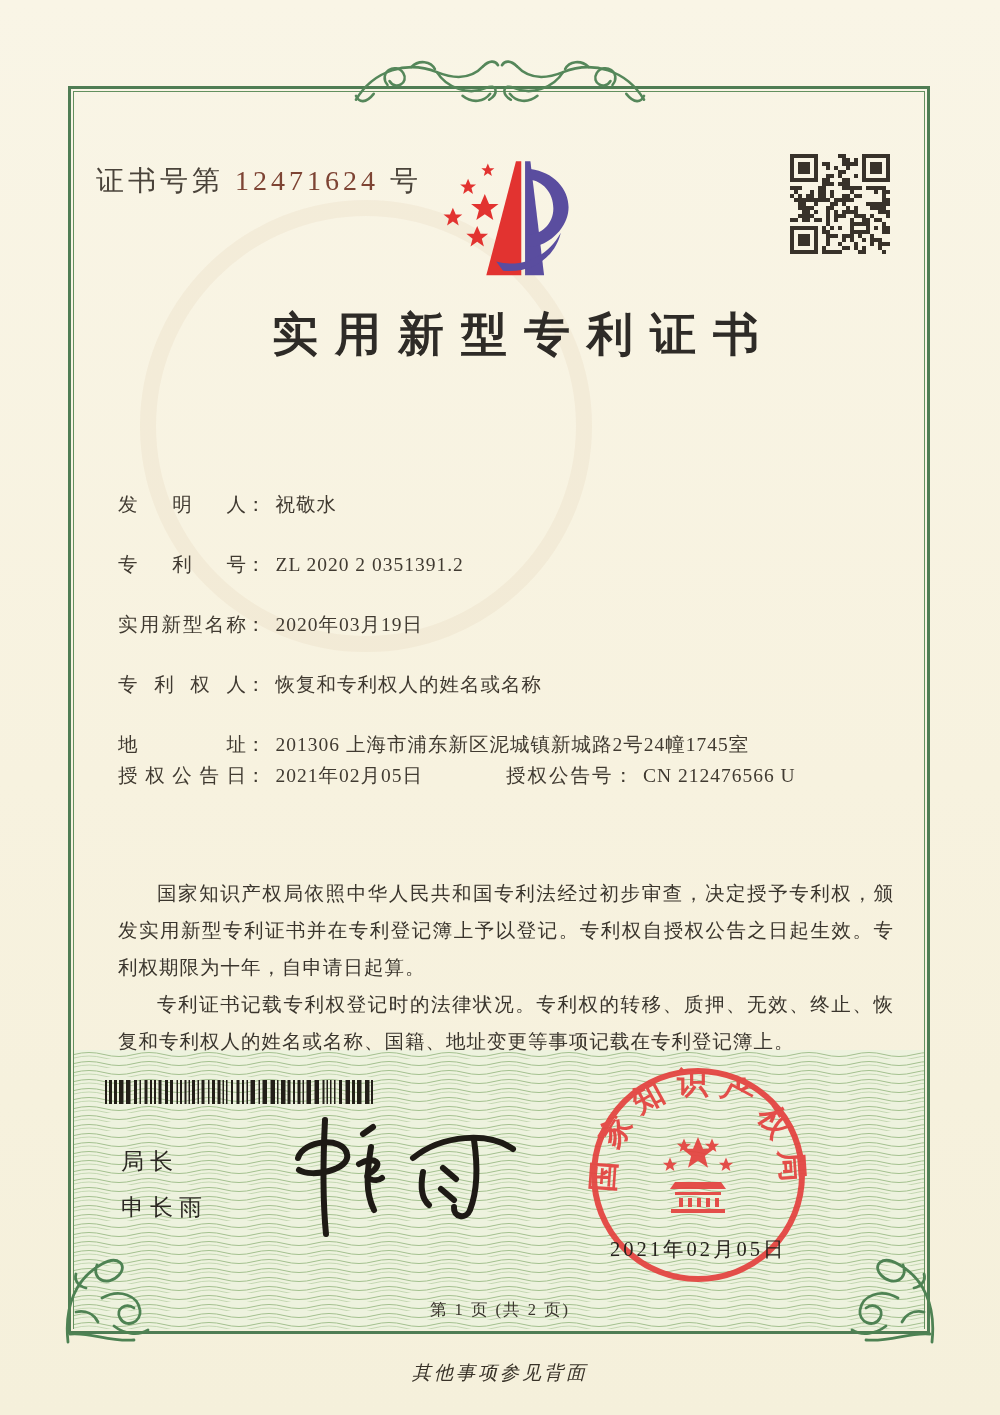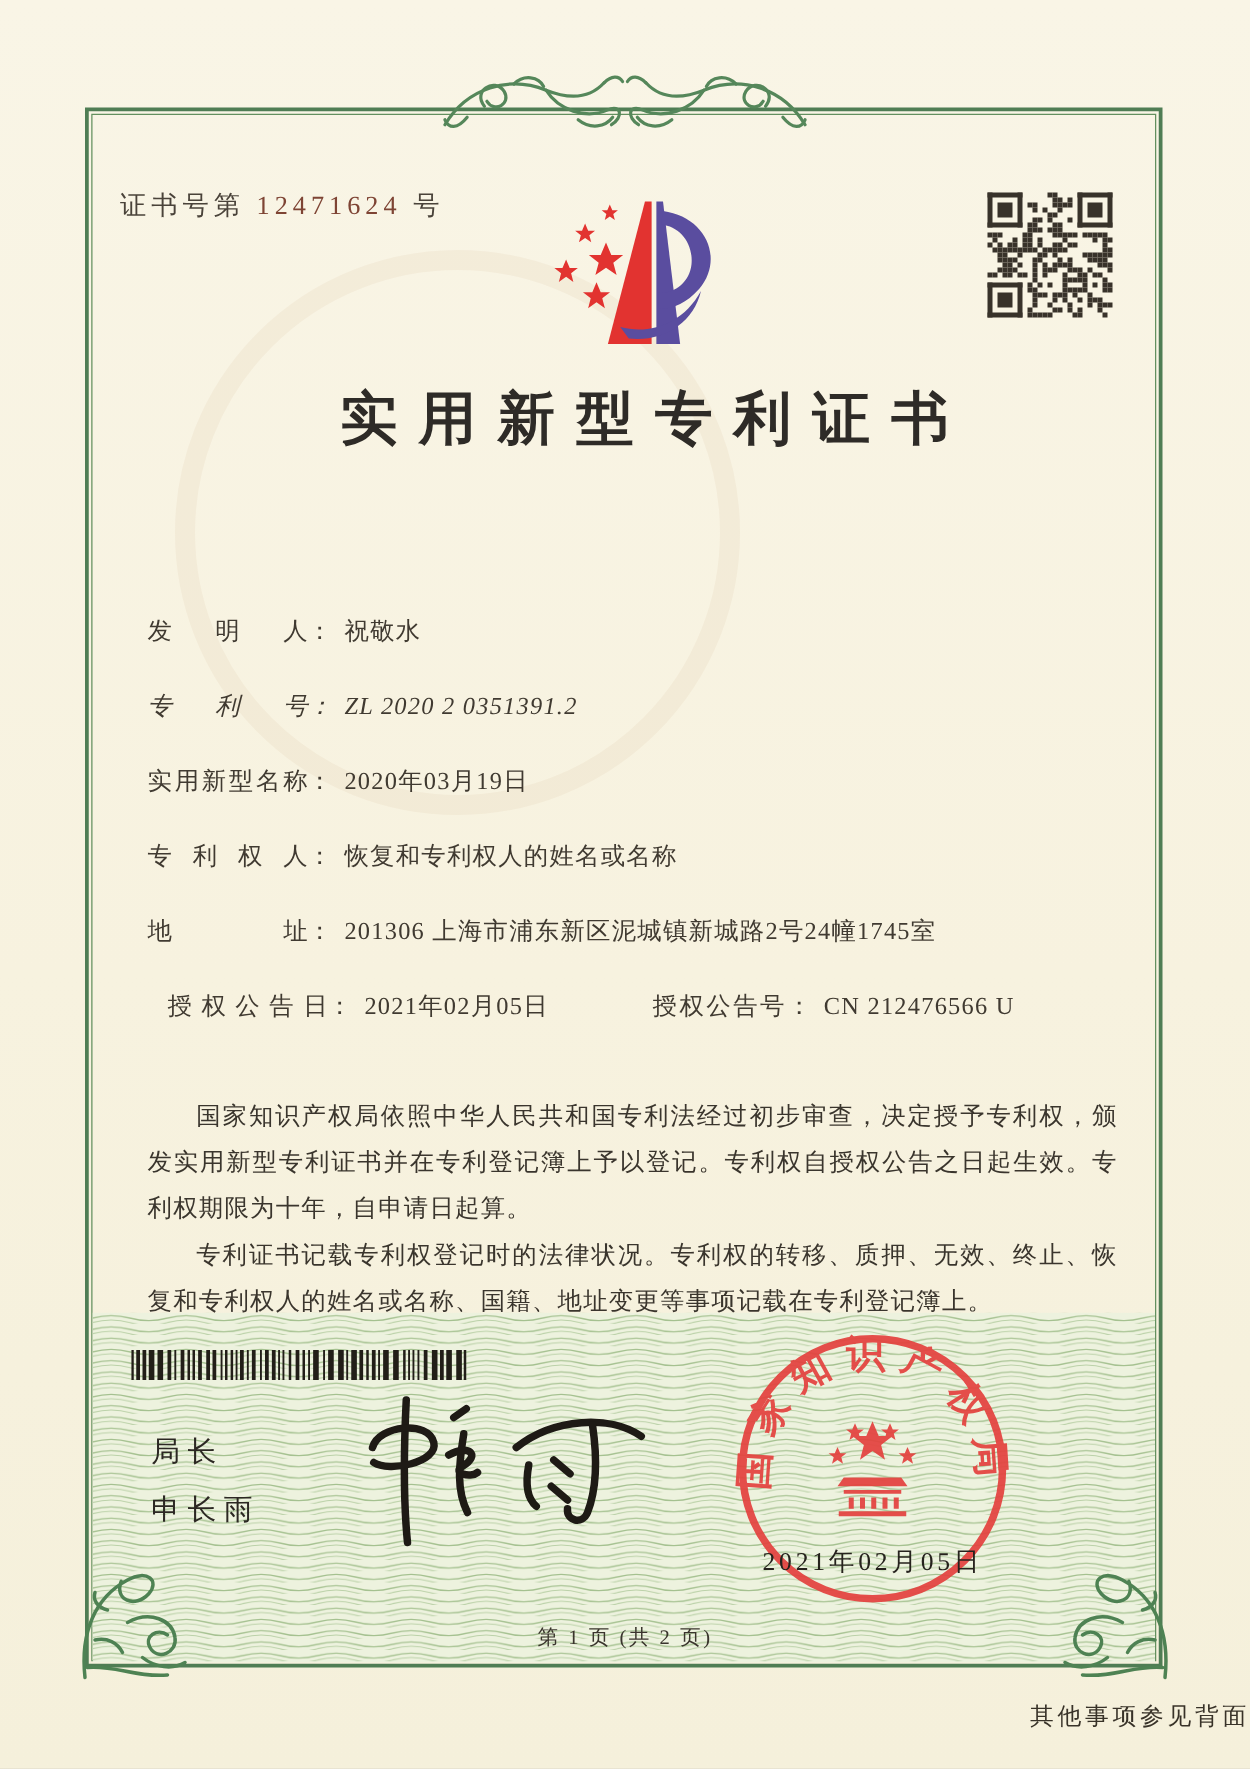--- a/index.html
+++ b/index.html
@@ -6,21 +6,21 @@
   .page{
     position:relative;width:1000px;height:1415px;margin:0 auto;overflow:hidden;
     background:linear-gradient(180deg,#f9f5e6 0%,#f7f2df 55%,#f5f0db 100%);
     font-family:"Liberation Serif","DejaVu Serif",serif;color:#3c3730;
   }
   .frame{position:absolute;left:68px;top:86px;width:856px;height:1242px;border:3px solid #4f7d54;}
   .frame-inner{position:absolute;left:2px;top:2px;right:2px;bottom:2px;border:1px solid #63905f;}
   .watermark{position:absolute;left:140px;top:200px;width:420px;height:420px;border-radius:50%;
     border:16px solid rgba(205,170,125,0.10);}
   .band{position:absolute;left:74px;top:1050px;width:850px;height:280px;}
-  .cert-no{position:absolute;left:96px;top:150px;font-size:21px;letter-spacing:4px;color:#4a433a;white-space:nowrap;}
+  .cert-no{position:absolute;left:96px;top:162px;font-size:28px;letter-spacing:4px;color:#4a433a;white-space:nowrap;}
   .cert-no b{font-weight:normal;color:#7e4434;}
   .logo{position:absolute;left:424px;top:146px;}
   .qr{position:absolute;left:788px;top:152px;}
   .title{position:absolute;left:0;right:0;top:304px;text-align:center;font-size:46px;font-weight:700;
     letter-spacing:17px;color:#2e2b27;padding-left:48px;}
   .fieldrow{position:absolute;left:118px;right:100px;height:30px;font-size:19.5px;color:#403a31;white-space:nowrap;}
   .flabel{display:inline-block;width:128px;text-align:justify;text-align-last:justify;vertical-align:bottom;}
   .fcolon{display:inline-block;margin-right:10px;}
   .fvalue{letter-spacing:1px;}
   .grant-no{position:absolute;left:388px;top:0;}
@@ -28,21 +28,21 @@
   .body-text{position:absolute;left:118px;width:776px;top:842px;font-size:19.5px;line-height:37px;
     color:#3a352d;text-align:justify;letter-spacing:1px;margin-top:33px;}
   .body-text p{margin:0;text-indent:2em;}
   .barcode{position:absolute;left:105px;top:1080px;}
   .director-title{position:absolute;left:121px;top:1146px;font-size:23px;letter-spacing:6px;color:#2c2823;}
   .director-name{position:absolute;left:121px;top:1192px;font-size:23px;letter-spacing:6px;color:#2c2823;}
   .signature{position:absolute;left:263px;top:1112px;}
   .seal{position:absolute;left:585px;top:1062px;}
   .seal-date{position:absolute;left:610px;top:1235px;font-size:20.5px;letter-spacing:3px;color:#26221d;}
   .page-num{position:absolute;left:0;right:0;top:1299px;text-align:center;font-size:16.5px;letter-spacing:2px;color:#3a352d;}
-  .back-note{position:absolute;left:0;right:0;top:1360px;text-align:right;font-size:19px;letter-spacing:3px;color:#383228;}
+  .back-note{position:absolute;left:0;right:0;top:1360px;text-align:center;font-size:19px;letter-spacing:3px;color:#383228;font-style:italic;}
   .orn{position:absolute;}
   .mirror{transform:scaleX(-1);}
   .defs-holder{position:absolute;width:0;height:0;overflow:hidden;}
 </style>
 </head>
 <body>
 
 <div class="page">
 
   <svg class="defs-holder" aria-hidden="true">
@@ -338,33 +338,33 @@
         <rect x="26" y="74" width="4" height="28"></rect>
         <rect x="10" y="82" width="12" height="12"></rect>
       </g>
   </svg>
 
   <div class="title">实用新型专利证书</div>
 
   <div class="fieldrow" style="top:491px;">
     <span class="flabel">发明人</span><span class="fcolon">：</span><span class="fvalue">祝敬水</span>
   </div>
-  <div class="fieldrow" style="top:551px;font-style:italic;">
+  <div class="fieldrow" style="top:551px;">
     <span class="flabel">专利号</span><span class="fcolon">：</span><span class="fvalue">ZL 2020 2 0351391.2</span>
   </div>
   <div class="fieldrow" style="top:611px;">
     <span class="flabel">实用新型名称</span><span class="fcolon">：</span><span class="fvalue">2020年03月19日</span>
   </div>
   <div class="fieldrow" style="top:671px;">
     <span class="flabel">专利权人</span><span class="fcolon">：</span><span class="fvalue">恢复和专利权人的姓名或名称</span>
   </div>
   <div class="fieldrow" style="top:731px;">
     <span class="flabel">地址</span><span class="fcolon">：</span><span class="fvalue">201306 上海市浦东新区泥城镇新城路2号24幢1745室</span>
   </div>
-  <div class="fieldrow" style="top:791px;margin-left:16px;">
+  <div class="fieldrow" style="top:762px;">
     <span class="flabel">授权公告日</span><span class="fcolon">：</span><span class="fvalue">2021年02月05日</span>
     <span class="grant-no">
       <span class="flabel2">授权公告号</span><span class="fcolon">：</span><span class="fvalue">CN 212476566 U</span>
     </span>
   </div>
 
   <div class="body-text">
     <p>国家知识产权局依照中华人民共和国专利法经过初步审查，决定授予专利权，颁发实用新型专利证书并在专利登记簿上予以登记。专利权自授权公告之日起生效。专利权期限为十年，自申请日起算。</p>
     <p>专利证书记载专利权登记时的法律状况。专利权的转移、质押、无效、终止、恢复和专利权人的姓名或名称、国籍、地址变更等事项记载在专利登记簿上。</p>
   </div>

